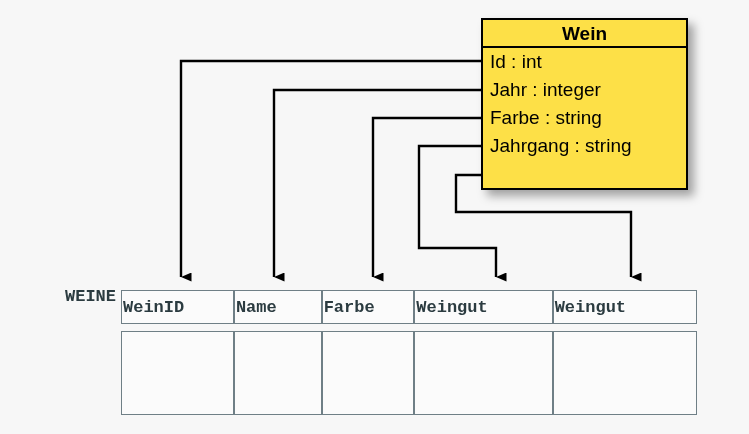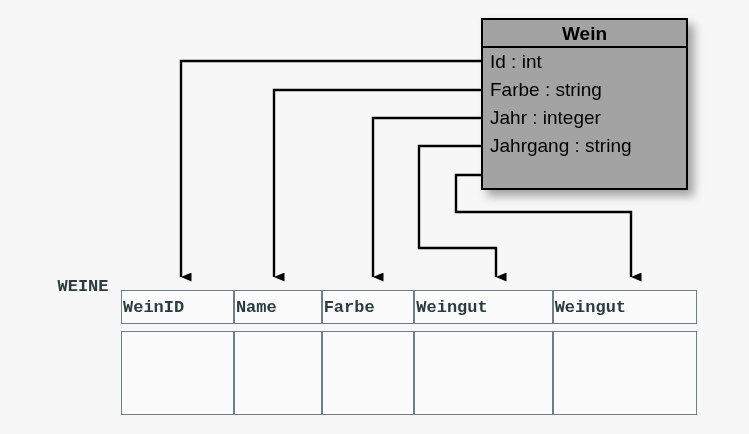--- a/index.html
+++ b/index.html
@@ -30,21 +30,21 @@
     pointer-events: none;
   }
 
   
   .uml-box {
     position: absolute;
     left: 481px;
     top: 18px;
     width: 207px;
     height: 172px;
-    background: #a3a3a3;
+    background: #fde047;
     border: 2px solid #000000;
     box-sizing: border-box;
     box-shadow: 6px 6px 9px rgba(0,0,0,0.35);
   }
   .uml-title {
     height: 28px;
     line-height: 28px;
     text-align: center;
     font-weight: bold;
     font-size: 19px;
@@ -64,29 +64,29 @@
     color: #000;
     padding-left: 7px;
     white-space: nowrap;
     font-family: "Liberation Sans", sans-serif;
   }
 
   
   .table-label {
     position: absolute;
     left: 50px;
-    top: 272px;
+    top: 282px;
     width: 66px;
     height: 30px;
     line-height: 30px;
     font-family: "Liberation Mono", monospace;
     font-weight: bold;
     font-size: 17px;
     color: #2b3b40;
-    text-align: center;
+    text-align: right;
     letter-spacing: 0px;
   }
   .rel-table {
     position: absolute;
     left: 121px;
     top: 290px;
     width: 576px;
     border-collapse: separate;
     border-spacing: 0;
   }
@@ -137,22 +137,22 @@
 
     <polyline points="481,146 419,146 419,248 496,248 496,277" fill="none" stroke="#000000" stroke-width="2.4" marker-end="url(#arrowhead)"></polyline>
 
     <polyline points="481,175 456,175 456,212 631,212 631,277" fill="none" stroke="#000000" stroke-width="2.4" marker-end="url(#arrowhead)"></polyline>
   </svg>
 
   <div class="uml-box">
     <div class="uml-title">Wein</div>
     <div class="uml-attrs">
       <div class="uml-attr">Id : int</div>
+      <div class="uml-attr">Jahr : integer</div>
       <div class="uml-attr">Farbe : string</div>
-      <div class="uml-attr">Jahr : integer</div>
       <div class="uml-attr">Jahrgang : string</div>
     </div>
   </div>
 
   <div class="table-label">WEINE</div>
 
   <table class="rel-table">
     <tbody>
       <tr class="hdr-row">
         <td style="width:117px">WeinID</td>

